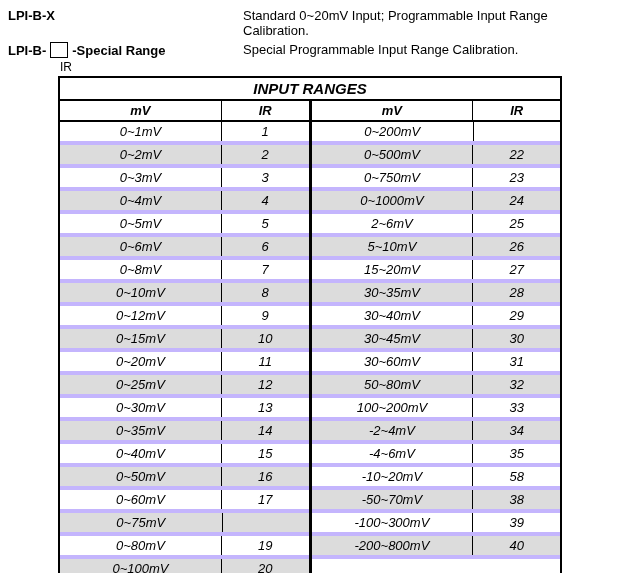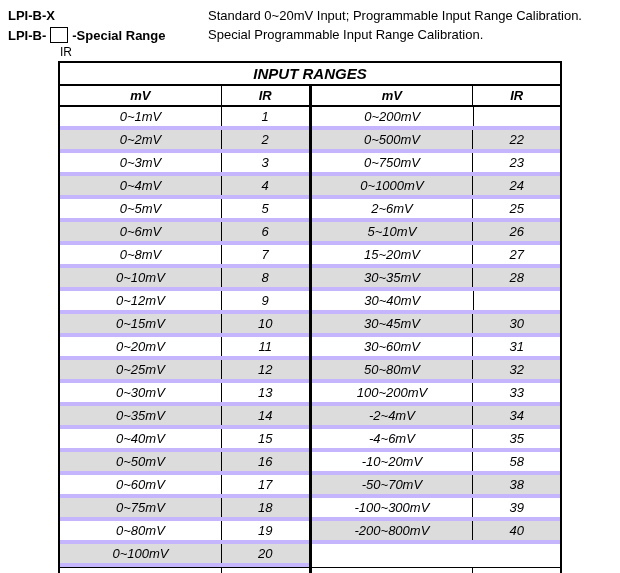--- a/index.html
+++ b/index.html
@@ -44,20 +44,21 @@
   }
   .ir-sub {
     position: absolute;
     left: 52px;
     top: 18px;
     font-size: 12px;
     font-weight: normal;
   }
   .def-text {
     flex: 1;
+    margin-left: 35px;
   }
   .table-wrap {
     margin: 18px auto;
     width: 500px;
     border: 2px solid #000;
     font-style: italic;
   }
   .table-title {
     text-align: center;
     font-weight: bold;
@@ -234,21 +235,20 @@
           <div class="row even">
             <div class="cell mv">0~50mV</div>
             <div class="cell ir">16</div>
           </div>
           <div class="row">
             <div class="cell mv">0~60mV</div>
             <div class="cell ir">17</div>
           </div>
           <div class="row even">
             <div class="cell mv">0~75mV</div>
-            <div class="cell ir">18</div>
           </div>
           <div class="row">
             <div class="cell mv">0~80mV</div>
             <div class="cell ir">19</div>
           </div>
           <div class="row even">
             <div class="cell mv">0~100mV</div>
             <div class="cell ir">20</div>
           </div>
         </div>
@@ -285,20 +285,21 @@
           <div class="row">
             <div class="cell mv">15~20mV</div>
             <div class="cell ir">27</div>
           </div>
           <div class="row even">
             <div class="cell mv">30~35mV</div>
             <div class="cell ir">28</div>
           </div>
           <div class="row">
             <div class="cell mv">30~40mV</div>
+            <div class="cell ir">29</div>
           </div>
           <div class="row even">
             <div class="cell mv">30~45mV</div>
             <div class="cell ir">30</div>
           </div>
           <div class="row">
             <div class="cell mv">30~60mV</div>
             <div class="cell ir">31</div>
           </div>
           <div class="row even">

